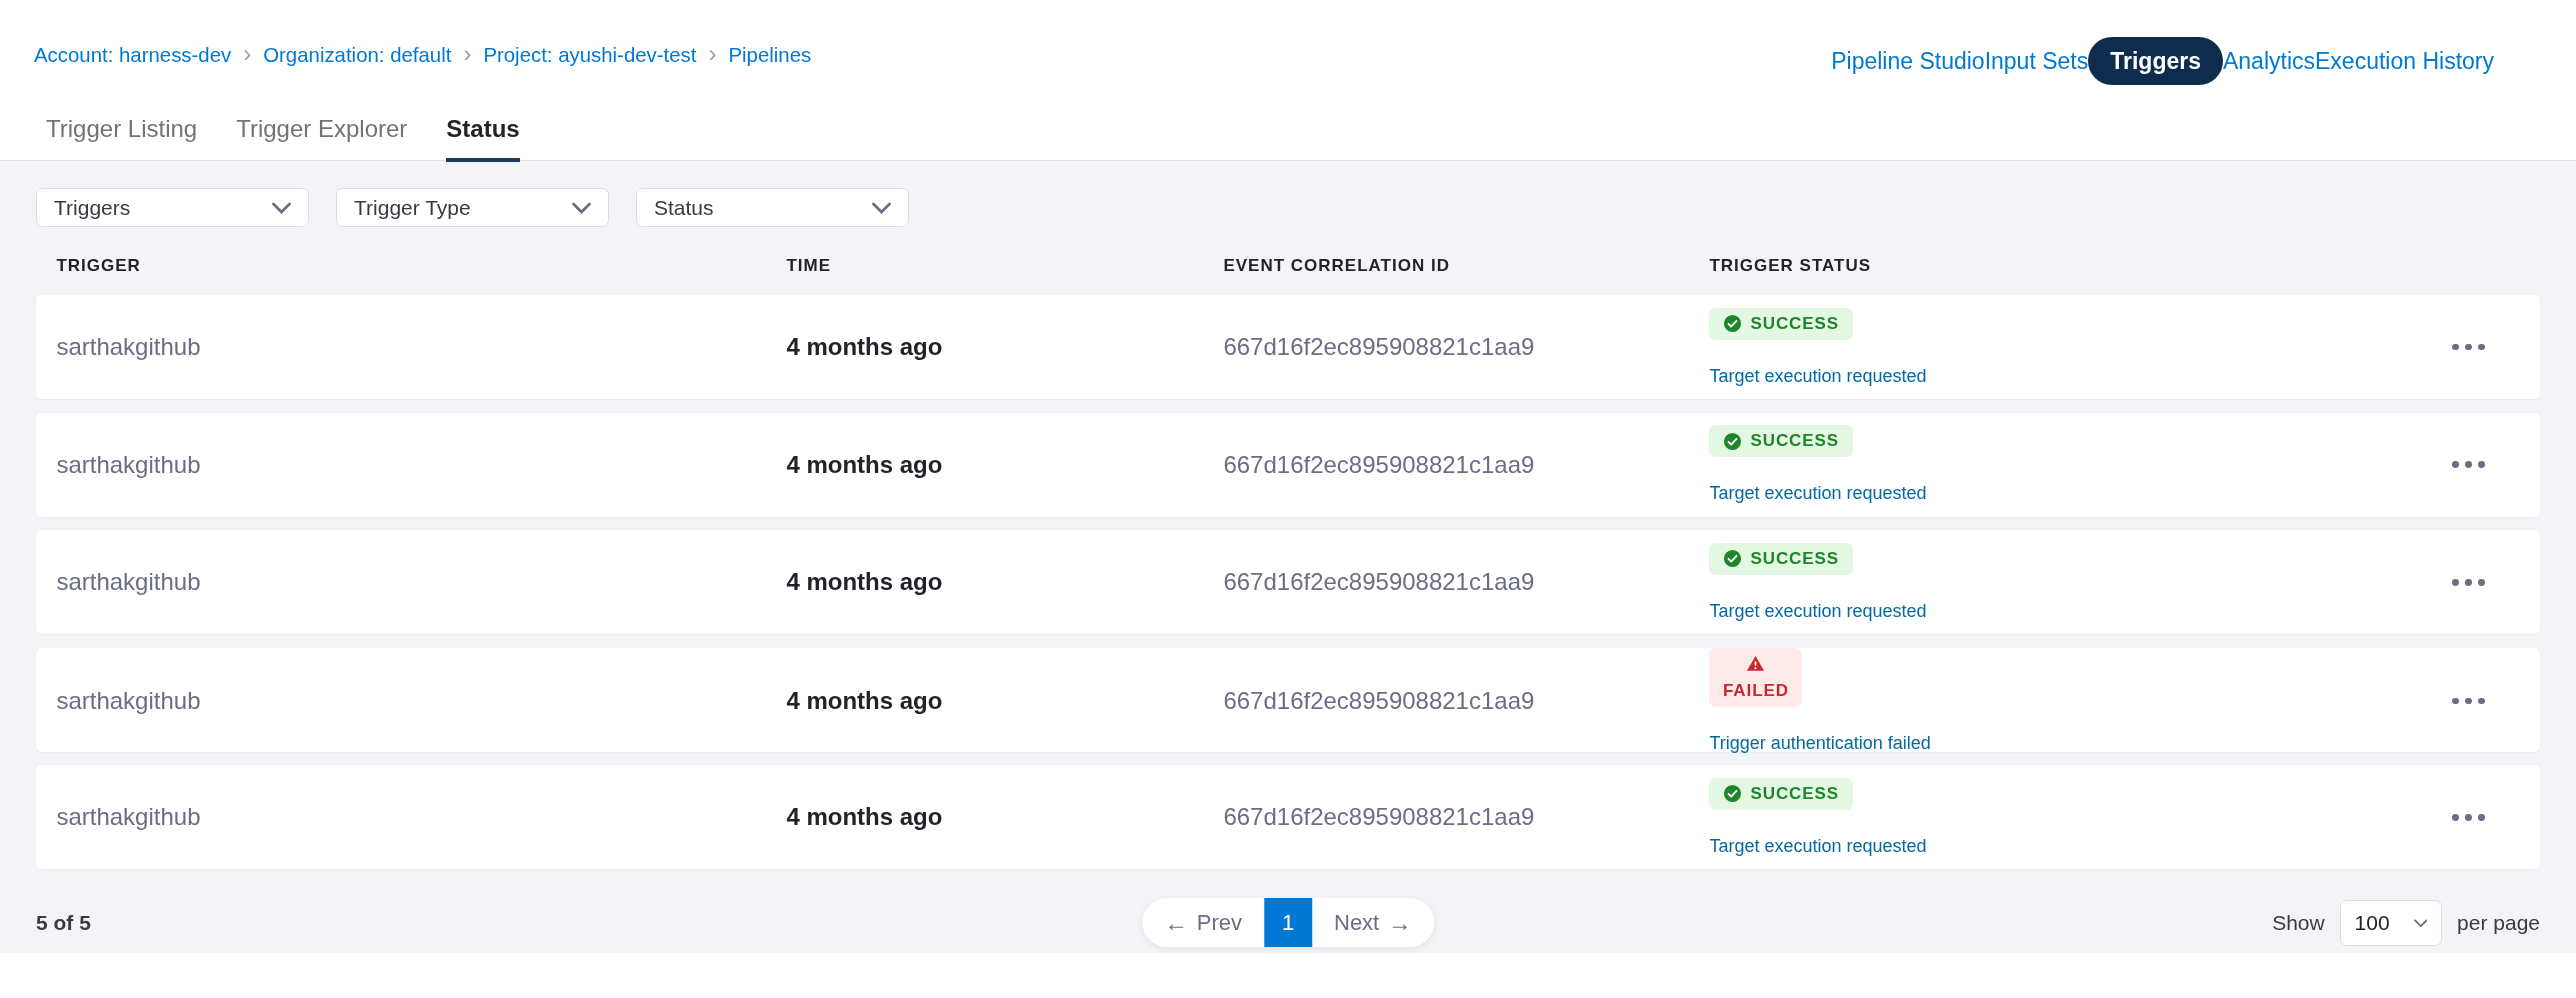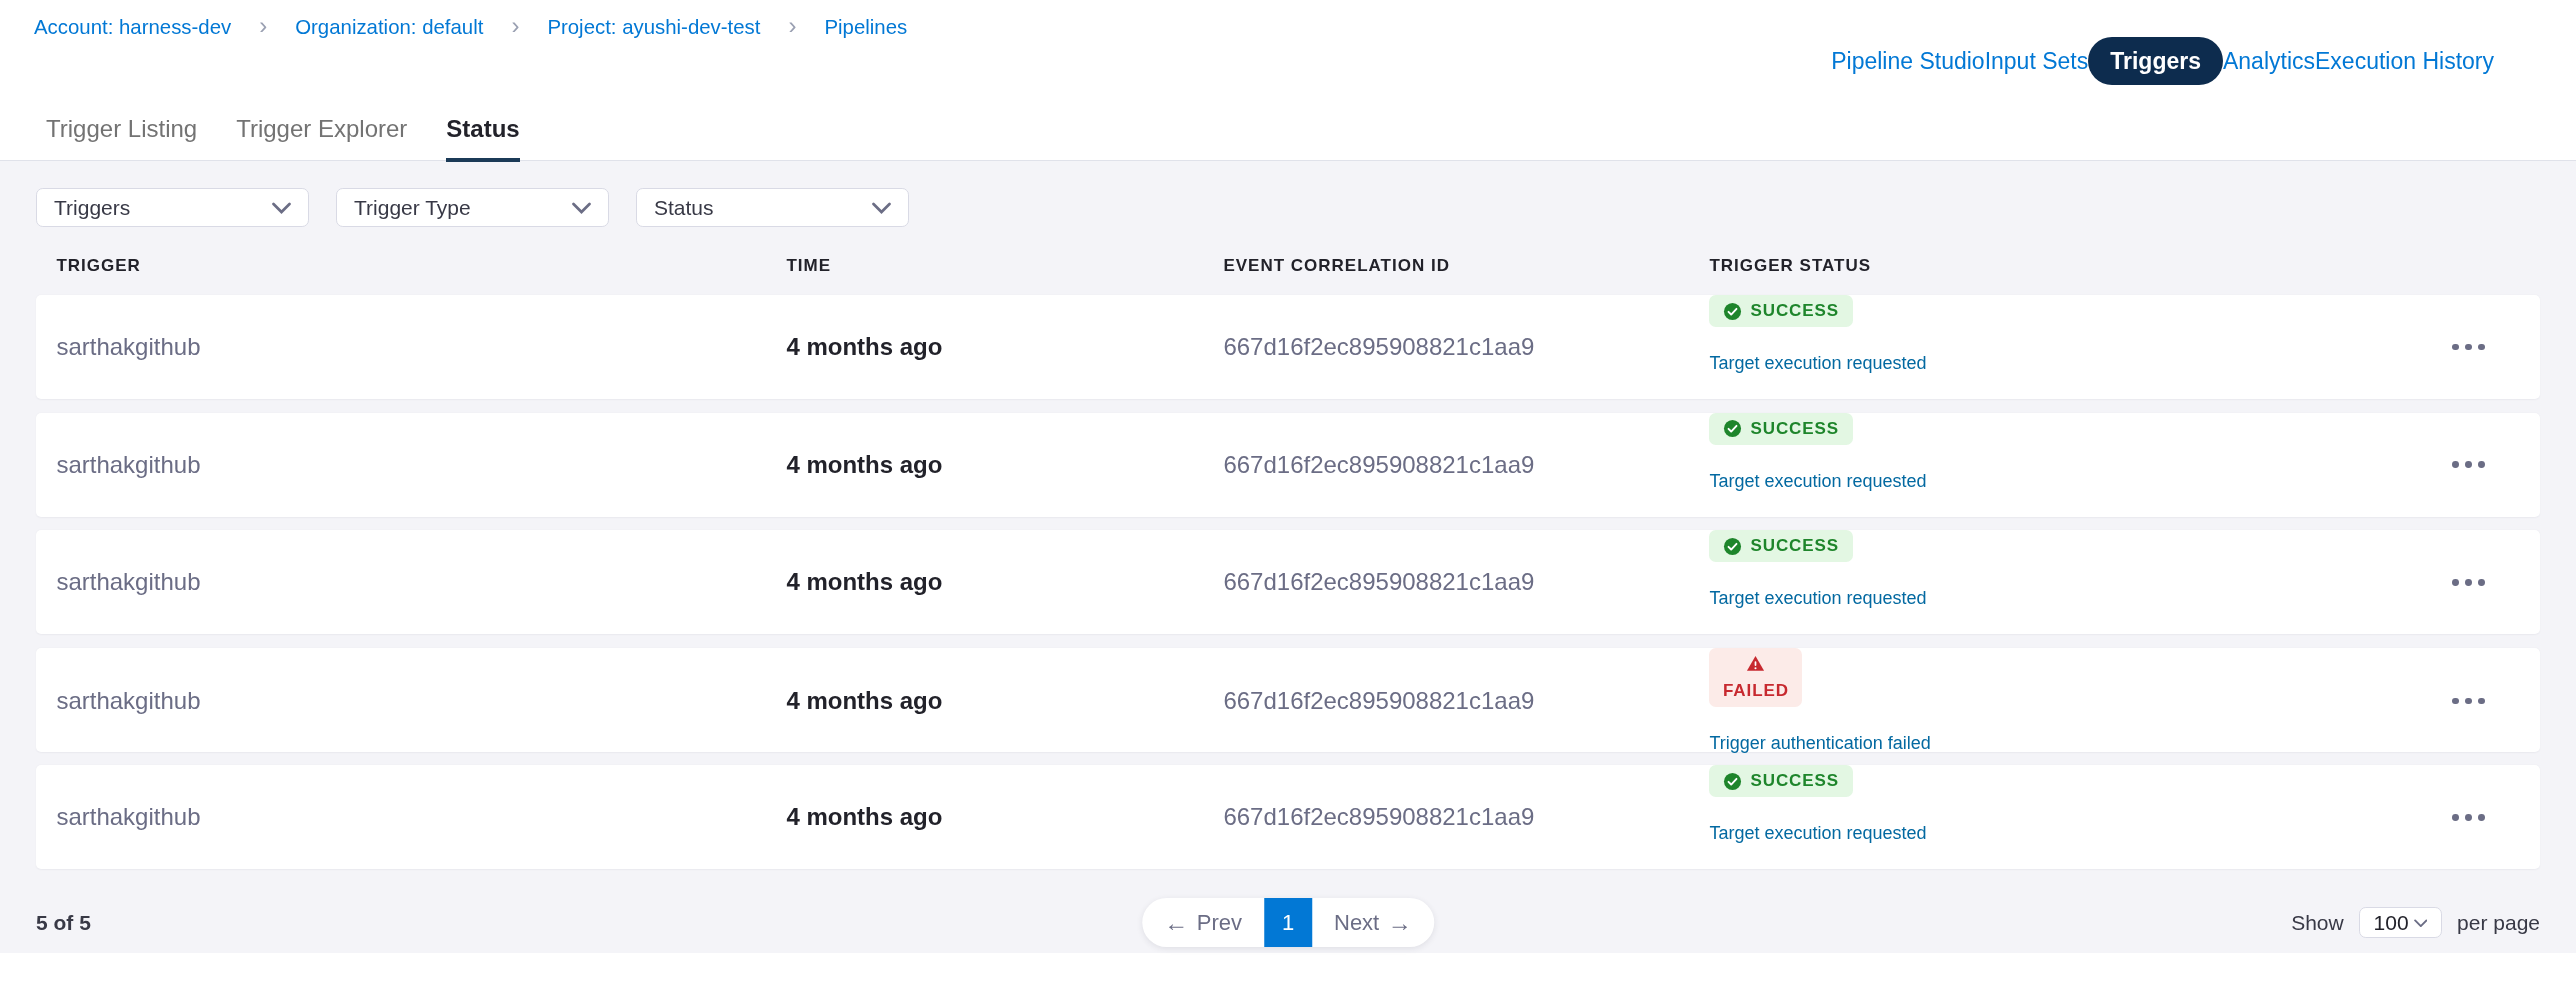--- a/index.html
+++ b/index.html
@@ -2,21 +2,21 @@
 <html style="font-size:13.6px"><head>
 <meta charset="utf-8">
 <style>
   *{margin:0;padding:0;box-sizing:border-box;}
   html,body{width:2576px;height:998px;overflow:hidden;}
   body{font-family:"Liberation Sans",sans-serif;background:#fff;color:#22222a;}
   a{text-decoration:none;}
 
   
   .topbar{display:flex;justify-content:space-between;align-items:flex-start;height:101px;padding:17px 82px 0 34px;background:#fff;}
-  .breadcrumb{display:flex;align-items:center;gap:28px;font-size:20.4px;line-height:1;}
+  .breadcrumb{display:flex;align-items:center;gap:12px;font-size:20.4px;line-height:1;margin-top:28px;}
   .breadcrumb a{color:#0278d5;}
   .crumb-sep{color:#9aa0b2;font-size:24px;line-height:1;margin-top:-3.4px;}
   .page-title{margin-top:12px;font-size:36px;font-weight:700;color:#22222a;letter-spacing:0.3px;}
   .module-nav{display:flex;align-items:center;margin-top:20.4px;}
   .module-nav .nav-link{color:#0278d5;font-size:23px;font-weight:500;white-space:nowrap;}
   .module-nav .nav-link.pill{background:#0d2c4e;color:#fff;font-weight:600;padding:10.2px 22px;border-radius:851px;}
 
   
   .tabbar{display:flex;align-items:stretch;gap:39px;height:60px;padding:0 46px;background:#fff;border-bottom:1.7px solid #e0e2ea;}
   .tab{display:flex;align-items:center;font-size:24px;color:#737373;border-bottom:4.3px solid transparent;margin-bottom:-1.7px;cursor:pointer;white-space:nowrap;}
@@ -28,42 +28,42 @@
   .filters{display:flex;gap:27px;}
   .dropdown{width:273px;height:39px;background:#fff;border:1.7px solid #d9dae5;border-radius:6.8px;display:flex;align-items:center;justify-content:space-between;padding:0 17px;font-size:21px;color:#383946;cursor:pointer;}
   .chev{color:#6b6d85;display:flex;line-height:0;}
   .chev svg{width:19px;height:12px;}
 
   .thead,.trow{display:grid;grid-template-columns:730px 437px 486px 1fr 102px;padding:0 20.4px;}
   .thead{margin:29px 0 19px;font-size:17px;font-weight:700;letter-spacing:1px;color:#22222a;}
   .trow{align-items:center;background:#fff;border-radius:5.1px;height:104px;margin-bottom:13.6px;box-shadow:0 0.9px 1.7px rgba(40,41,61,.05);}
   .trigger-cell,.id-cell{font-size:24px;color:#6b6d85;}
   .time-cell{font-size:24px;font-weight:700;color:#22222a;}
-  .status-cell{align-self:stretch;display:flex;flex-direction:column;align-items:flex-start;gap:26px;}
+  .status-cell{align-self:stretch;display:flex;flex-direction:column;justify-content:center;align-items:flex-start;gap:26px;}
   .badge{display:inline-flex;align-items:center;gap:8.5px;padding:6px 13.6px;border-radius:6.8px;font-size:17px;font-weight:700;letter-spacing:0.9px;}
   .badge .icon{display:none;line-height:0;}
   .icon svg{width:19px;height:19px;}
   .badge-success{background:#e3f7e3;color:#1e852b;}
   .badge-success .check{display:inline-flex;}
   .badge-failed{background:#fcebe8;color:#c7292f;flex-direction:column;}
   .badge-failed .warn{display:inline-flex;}
   .status-msg{font-size:18px;color:#0369a1;}
   .menu-cell{display:flex;justify-content:center;}
   .dots{display:flex;gap:6px;background:none;border:none;cursor:pointer;padding:10.2px;}
   .dots i{width:6.8px;height:6.8px;border-radius:50%;background:#6b6d85;display:block;}
 
   
   .pager{position:relative;display:flex;align-items:center;justify-content:space-between;margin-top:29px;height:49px;}
   .count{font-size:21px;font-weight:600;color:#383946;}
   .pager-pill{position:absolute;left:50%;transform:translateX(-50%);display:flex;align-items:center;height:49px;background:#fff;border-radius:25.6px;box-shadow:0 1.7px 6.8px rgba(40,41,61,.10);overflow:hidden;}
   .pg-btn{display:flex;align-items:center;gap:8.5px;padding:0 22px;height:100%;font-size:22px;color:#6b6d85;background:none;border:none;cursor:pointer;}
   .pg-current{width:48px;height:49px;background:#0278d5;color:#fff;font-size:22px;display:flex;align-items:center;justify-content:center;border:none;cursor:pointer;}
   .arrow{font-size:24px;line-height:1;color:#6b6d85;}
   .page-size{display:flex;align-items:center;gap:15.3px;font-size:21px;color:#383946;}
-  .size-select{display:flex;align-items:center;gap:5px;height:31px;padding:0 13.6px;background:#fff;border:1.7px solid #d9dae5;border-radius:6.8px;font-size:21px;color:#22222a;cursor:pointer;}
+  .size-select{display:flex;align-items:center;gap:24px;height:46px;padding:0 13.6px;background:#fff;border:1.7px solid #d9dae5;border-radius:6.8px;font-size:21px;color:#22222a;cursor:pointer;}
   .size-select .chev svg{width:13.6px;height:8.5px;}
 </style>
 </head>
 <body>
 
 <header class="topbar">
   <div class="topbar-left">
     <nav class="breadcrumb">
       <a href="#">Account: harness-dev</a>
       <span class="crumb-sep">›</span>

